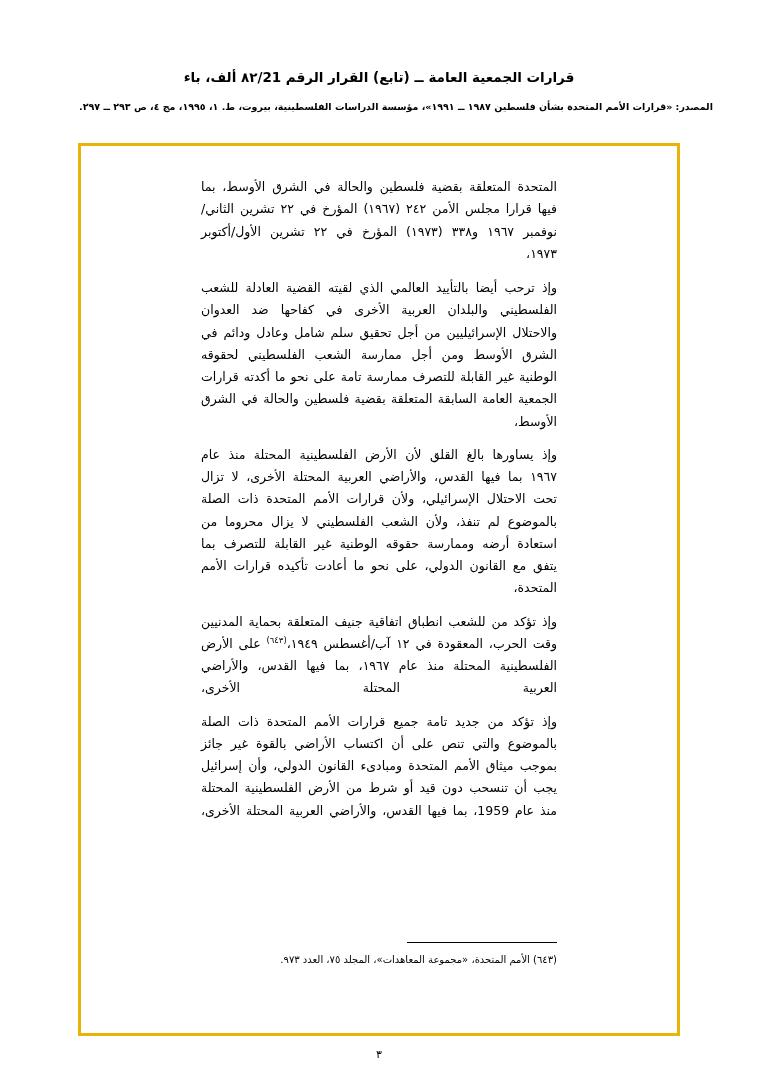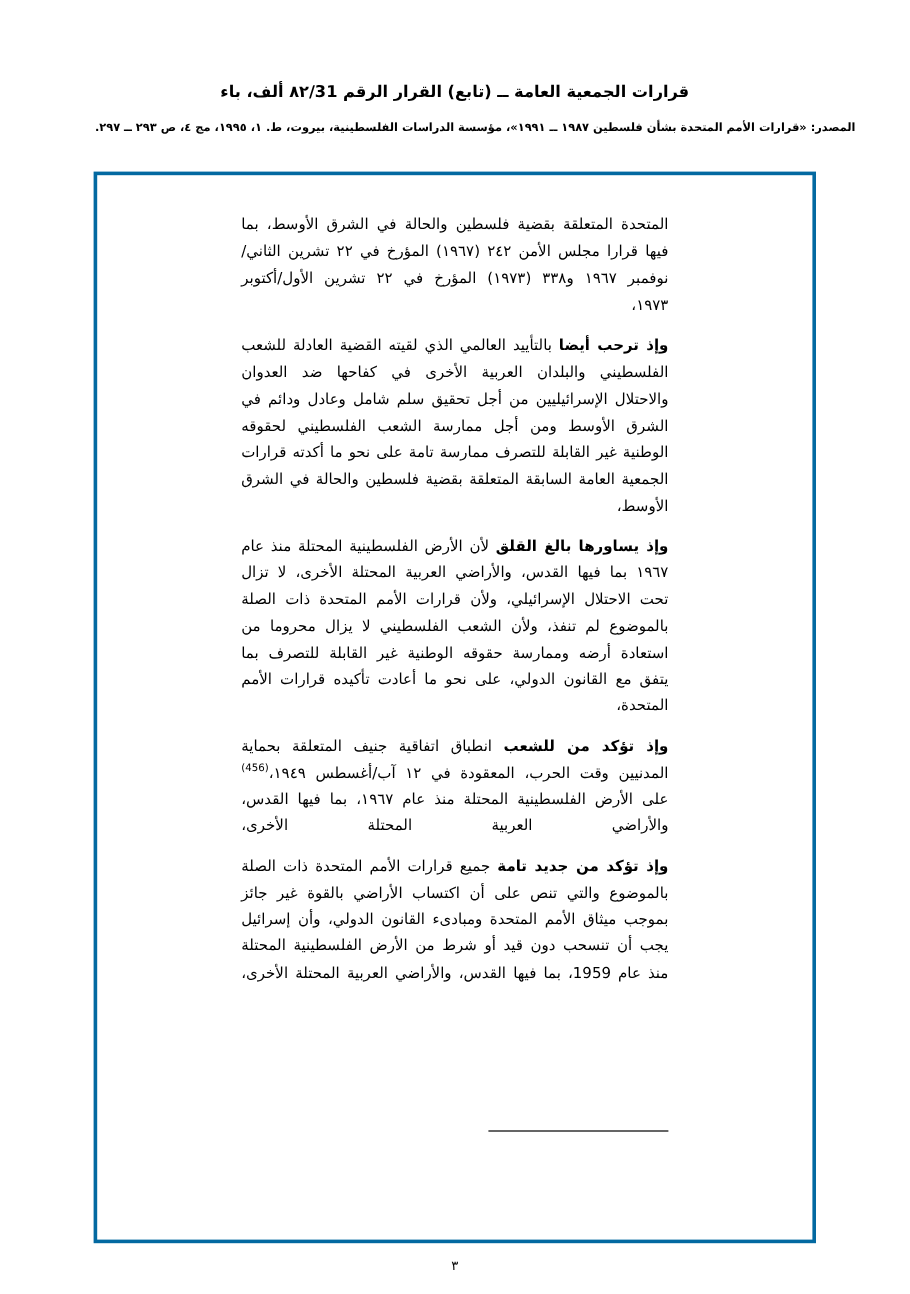--- a/index.html
+++ b/index.html
@@ -39,21 +39,21 @@
     direction: rtl;
     line-height: 1.4;
     padding-left: 34px;
   }
   .frame {
     position: absolute;
     top: 143px;
     right: 78px;
     left: 78px;
     height: 893px;
-    border: 3px solid #0369a1;
+    border: 3px solid #eab308;
     box-sizing: border-box;
     background: #ffffff;
   }
   .frame-inner {
     position: absolute;
     top: 30px;
     right: 120px;
     left: 120px;
     bottom: 20px;
   }
@@ -63,21 +63,21 @@
     text-align-last: justify;
     font-size: 12.5px;
     line-height: 1.78;
     margin-bottom: 11px;
     word-spacing: 1px;
   }
   .para.first {
     margin-bottom: 12px;
   }
   .para .lead {
-    font-weight: bold;
+    font-weight: normal;
   }
   .sup {
     font-size: 8.5px;
     vertical-align: super;
   }
   .footnote-sep {
     margin-top: 120px;
     width: 150px;
     height: 1px;
     background: #000;
@@ -99,47 +99,48 @@
     text-align: center;
     font-size: 11px;
   }
 </style>
 </head>
 <body>
 
 <div class="page">
 
   <div class="header-block">
-    <div class="doc-title">قرارات الجمعية العامة ــ (تابع) القرار الرقم ٨٢/31 ألف، باء</div>
+    <div class="doc-title">قرارات الجمعية العامة ــ (تابع) القرار الرقم ٨٢/21 ألف، باء</div>
     <div class="doc-source">المصدر: «قرارات الأمم المتحدة بشأن فلسطين ١٩٨٧ ــ ١٩٩١»، مؤسسة الدراسات الفلسطينية، بيروت، ط. ١، ١٩٩٥، مج ٤، ص ٢٩٣ ــ ٢٩٧.</div>
   </div>
 
   <div class="frame">
     <div class="frame-inner">
 
       <div class="para first">
         <span>المتحدة المتعلقة بقضية فلسطين والحالة في الشرق الأوسط، بما فيها قرارا مجلس الأمن ٢٤٢ (١٩٦٧) المؤرخ في ٢٢ تشرين الثاني/نوفمبر ١٩٦٧ و٣٣٨ (١٩٧٣) المؤرخ في ٢٢ تشرين الأول/أكتوبر ١٩٧٣،</span>
       </div>
 
       <div class="para">
         <span class="lead">وإذ ترحب أيضا</span><span> بالتأييد العالمي الذي لقيته القضية العادلة للشعب الفلسطيني والبلدان العربية الأخرى في كفاحها ضد العدوان والاحتلال الإسرائيليين من أجل تحقيق سلم شامل وعادل ودائم في الشرق الأوسط ومن أجل ممارسة الشعب الفلسطيني لحقوقه الوطنية غير القابلة للتصرف ممارسة تامة على نحو ما أكدته قرارات الجمعية العامة السابقة المتعلقة بقضية فلسطين والحالة في الشرق الأوسط،</span>
       </div>
 
       <div class="para">
         <span class="lead">وإذ يساورها بالغ القلق</span><span> لأن الأرض الفلسطينية المحتلة منذ عام ١٩٦٧ بما فيها القدس، والأراضي العربية المحتلة الأخرى، لا تزال تحت الاحتلال الإسرائيلي، ولأن قرارات الأمم المتحدة ذات الصلة بالموضوع لم تنفذ، ولأن الشعب الفلسطيني لا يزال محروما من استعادة أرضه وممارسة حقوقه الوطنية غير القابلة للتصرف بما يتفق مع القانون الدولي، على نحو ما أعادت تأكيده قرارات الأمم المتحدة،</span>
       </div>
 
       <div class="para">
-        <span class="lead">وإذ تؤكد من للشعب</span><span> انطباق اتفاقية جنيف المتعلقة بحماية المدنيين وقت الحرب، المعقودة في ١٢ آب/أغسطس ١٩٤٩،</span><span class="sup">(456)</span><span> على الأرض الفلسطينية المحتلة منذ عام ١٩٦٧، بما فيها القدس، والأراضي العربية المحتلة الأخرى،</span>
+        <span class="lead">وإذ تؤكد من للشعب</span><span> انطباق اتفاقية جنيف المتعلقة بحماية المدنيين وقت الحرب، المعقودة في ١٢ آب/أغسطس ١٩٤٩،</span><span class="sup">(٦٤٣)</span><span> على الأرض الفلسطينية المحتلة منذ عام ١٩٦٧، بما فيها القدس، والأراضي العربية المحتلة الأخرى،</span>
       </div>
 
       <div class="para">
         <span class="lead">وإذ تؤكد من جديد تامة</span><span> جميع قرارات الأمم المتحدة ذات الصلة بالموضوع والتي تنص على أن اكتساب الأراضي بالقوة غير جائز بموجب ميثاق الأمم المتحدة ومبادىء القانون الدولي، وأن إسرائيل يجب أن تنسحب دون قيد أو شرط من الأرض الفلسطينية المحتلة منذ عام 1959، بما فيها القدس، والأراضي العربية المحتلة الأخرى،</span>
       </div>
 
       <div class="footnote-sep"></div>
+      <div class="footnote">(٦٤٣) الأمم المتحدة، «مجموعة المعاهدات»، المجلد ٧٥، العدد ٩٧٣.</div>
 
     </div>
   </div>
 
   <div class="page-number">٣</div>
 
 </div>
 
 </body></html>

